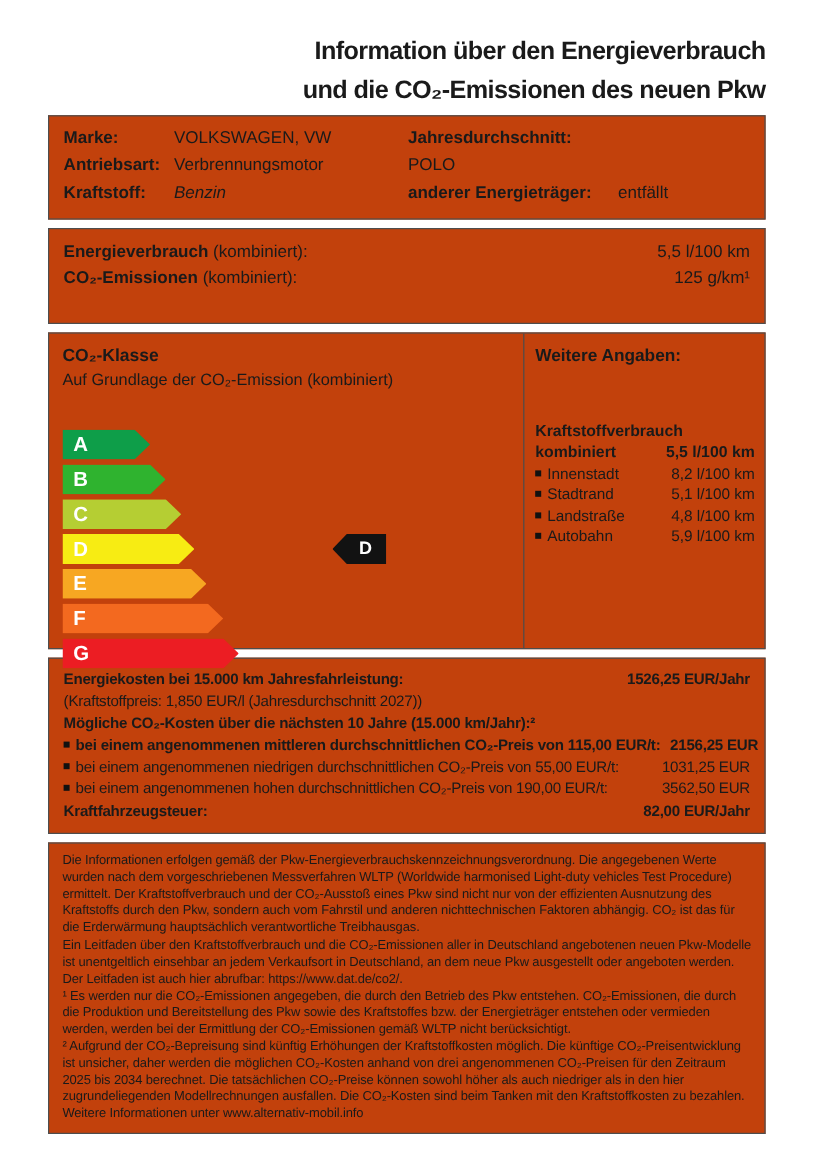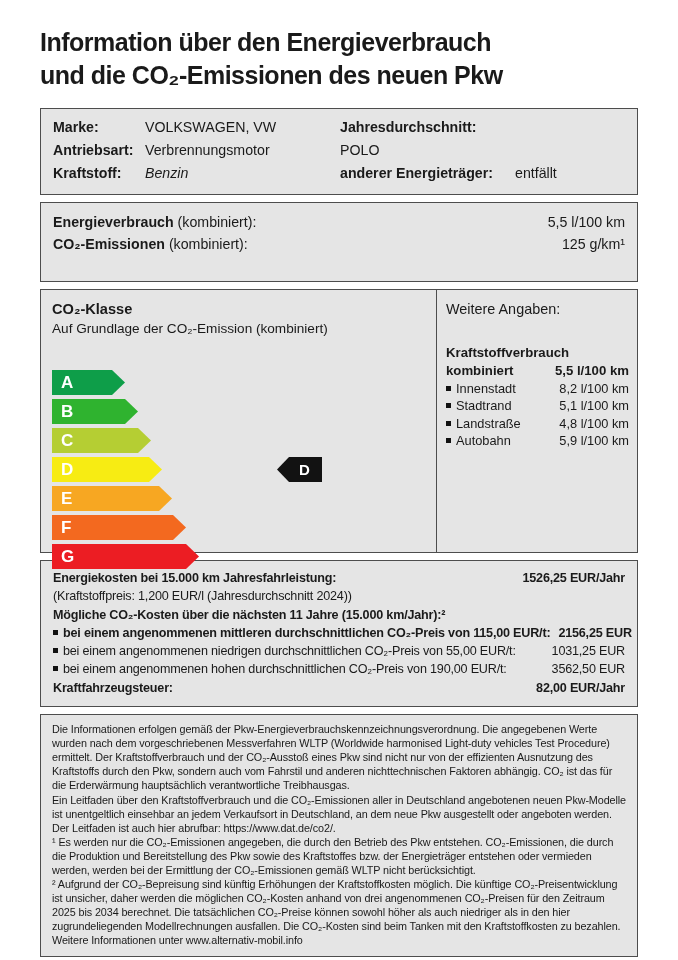--- a/index.html
+++ b/index.html
@@ -8,29 +8,29 @@
     width:678px; height:960px;
     font-family:"Liberation Sans", sans-serif;
     color:#1a1a1a;
     position:relative;
     overflow:hidden;
   }
   .page { padding:26px 40px 0 40px; }
 
   
   .title {
-    font-size:25px; font-weight:bold; line-height:33px;
-    letter-spacing:-0.5px; margin-bottom:16px;
+    font-size:21px; font-weight:bold; line-height:33px;
+    letter-spacing:-0.5px; margin-bottom:4px;text-align:right;
   }
 
   
   .box {
     border:1.5px solid #4d4d4d;
     margin-bottom:7px;
-    background:#e5e5e5;
+    background:#c2410c;
   }
 
   
   .box1 { padding:8px 12px 10px 12px; }
   .grid1 {
     display:grid;
     grid-template-columns:92px 195px 175px 1fr;
     row-gap:2px;
     font-size:14.2px; line-height:21px;
   }
@@ -66,21 +66,21 @@
   .marker {
     position:absolute; top:0; left:225px;
     width:45px; height:25px;
     background:#121212;
     clip-path:polygon(0 50%, 12px 0, 100% 0, 100% 100%, 12px 100%);
     color:#ffffff; font-size:15px; font-weight:bold;
     display:flex; align-items:center; justify-content:center;
     padding-left:10px;
   }
 
-  .h-weitere { font-size:14.4px; font-weight:normal; line-height:20px; margin-bottom:24px; }
+  .h-weitere { font-size:14.4px; font-weight:bold; line-height:20px; margin-bottom:42px; }
   .h-kraft { font-size:13.2px; font-weight:bold; line-height:19px; }
   .wa-row {
     display:flex; justify-content:space-between;
     font-size:12.8px; line-height:17.5px;
   }
   .wa-row.bold { font-weight:bold; font-size:13.2px; }
   .sq {
     display:inline-block; width:5px; height:5px; background:#111;
     margin-right:5px; vertical-align:2px;
   }
@@ -198,25 +198,25 @@
         </div>
     </div>
   </div>
 
   <div class="box box4" id="cost-box">
       <div class="cost-row bold">
         <span class="c-lbl">Energiekosten bei 15.000 km Jahresfahrleistung:</span>
         <span class="c-val">1526,25 EUR/Jahr</span>
       </div>
       <div class="cost-row">
-        <span class="c-lbl">(Kraftstoffpreis: 1,200 EUR/l (Jahresdurchschnitt 2024))</span>
+        <span class="c-lbl">(Kraftstoffpreis: 1,850 EUR/l (Jahresdurchschnitt 2027))</span>
         <span class="c-val"></span>
       </div>
       <div class="cost-row bold">
-        <span class="c-lbl">Mögliche CO₂-Kosten über die nächsten 11 Jahre (15.000 km/Jahr):²</span>
+        <span class="c-lbl">Mögliche CO₂-Kosten über die nächsten 10 Jahre (15.000 km/Jahr):²</span>
         <span class="c-val"></span>
       </div>
       <div class="cost-row bold">
         <span class="c-lbl"><span class="sq"></span>bei einem angenommenen mittleren durchschnittlichen CO₂-Preis von 115,00 EUR/t:</span>
         <span class="c-val">2156,25 EUR</span>
       </div>
       <div class="cost-row">
         <span class="c-lbl"><span class="sq"></span>bei einem angenommenen niedrigen durchschnittlichen CO₂-Preis von 55,00 EUR/t:</span>
         <span class="c-val">1031,25 EUR</span>
       </div>

